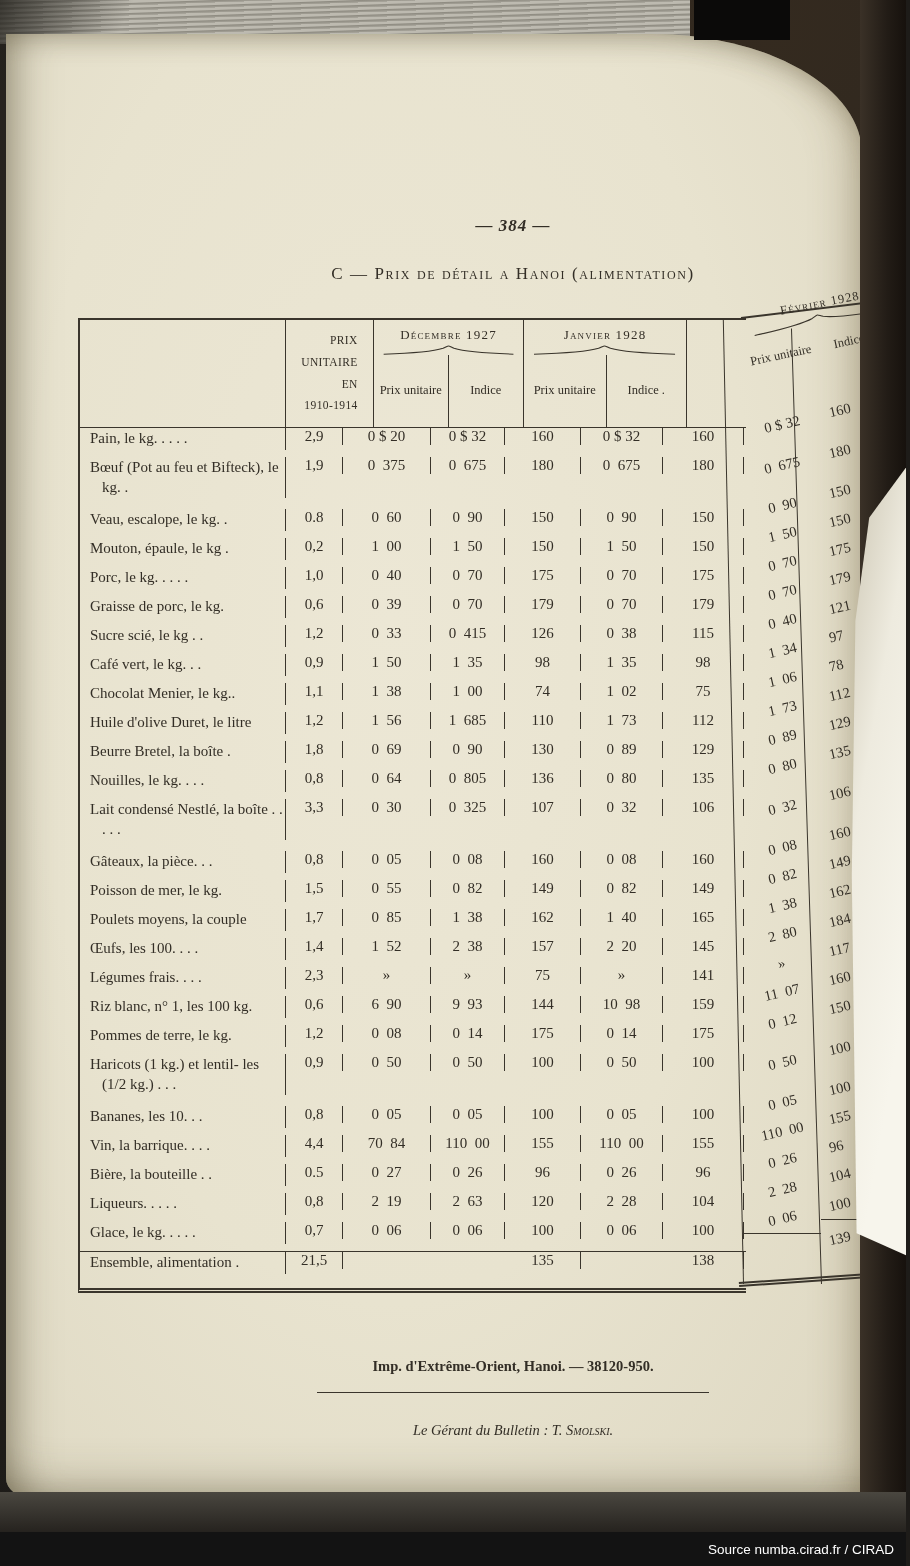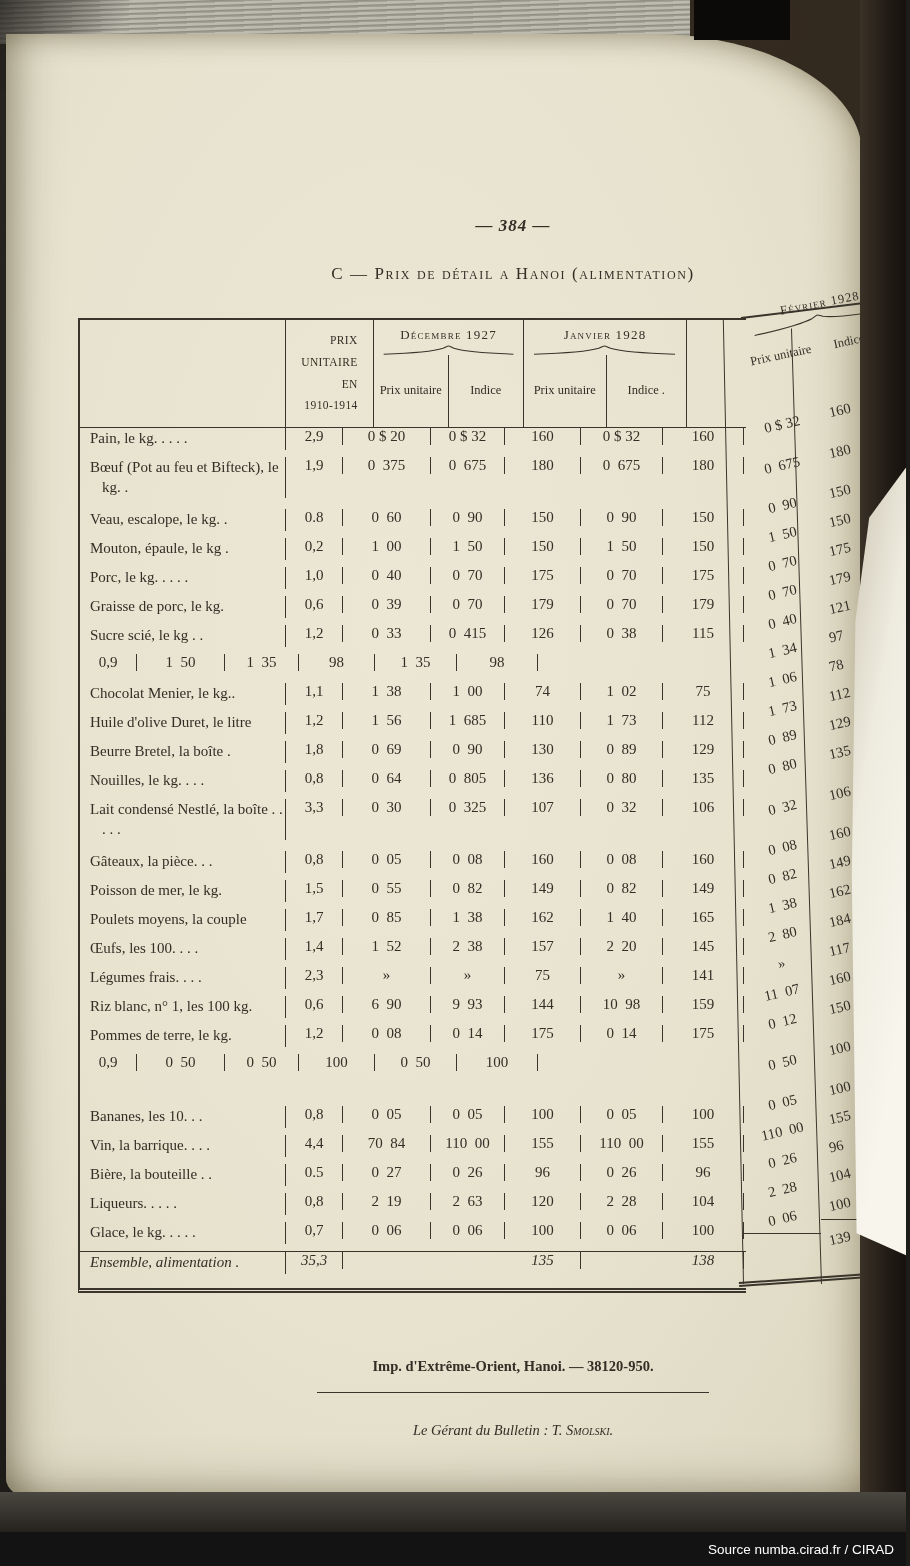--- a/index.html
+++ b/index.html
@@ -59,21 +59,21 @@
   .htitle{font-size:13px;font-variant:small-caps;letter-spacing:1.2px;text-align:center;padding-top:7px;}
   .brace{display:block;width:92%;height:10px;margin:2px auto 0 auto;}
   .hsub{display:flex;flex:1;}
   .hsubc{display:flex;align-items:center;justify-content:center;text-align:center;
     font-size:12.5px;line-height:1.25;padding:0 4px;}
   .dec .hsubc:first-child{width:74px;} .dec .hsubc:last-child{width:76px;}
   .jan .hsubc:first-child{width:82px;} .jan .hsubc:last-child{width:81px;}
   .bl{border-left:1px solid var(--line);}
   .trow{display:flex;min-height:29px;align-items:flex-start;}
   .trow.tall{min-height:52px;}
-  .trow.ens{min-height:37px;border-top:1.5px solid var(--line);font-style:italic;}
+  .trow.ens{min-height:37px;border-top:1.5px solid var(--line);}
   .c{border-right:1px solid var(--line);display:flex;align-items:center;font-size:15px;}
   .c.label{width:206px;justify-content:flex-start;line-height:1.3;
     padding:1px 2px 1px 22px;text-indent:-12px;}
   .c.poids{width:57px;justify-content:center;}
   .c.num{justify-content:center;white-space:pre;}
   .c.p1910{width:88px;} .c.dp{width:74px;} .c.di{width:76px;} .c.jp{width:82px;} .c.ji{width:81px;}
   
   .fev{position:absolute;left:737px;top:256px;width:152px;height:1010px;}
   .fev-topline{position:absolute;left:-2px;top:27px;width:172px;border-top:2.5px solid var(--line);
     transform:rotate(-7deg);transform-origin:left center;}
@@ -208,20 +208,21 @@
           <div class="trow">
             <div class="c label">Sucre scié,  le kg  .  .</div>
             <div class="c poids">1,2</div>
             <div class="c num p1910">0  33</div>
             <div class="c num dp">0  415</div>
             <div class="c num di">126</div>
             <div class="c num jp">0  38</div>
             <div class="c num ji">115</div>
           </div>
           <div class="trow">
+            <div class="c label">Café vert, le kg. .  .</div>
             <div class="c poids">0,9</div>
             <div class="c num p1910">1  50</div>
             <div class="c num dp">1  35</div>
             <div class="c num di">98</div>
             <div class="c num jp">1  35</div>
             <div class="c num ji">98</div>
           </div>
           <div class="trow">
             <div class="c label">Chocolat Menier, le kg..</div>
             <div class="c poids">1,1</div>
@@ -324,20 +325,21 @@
           <div class="trow">
             <div class="c label">Pommes de terre, le kg.</div>
             <div class="c poids">1,2</div>
             <div class="c num p1910">0  08</div>
             <div class="c num dp">0  14</div>
             <div class="c num di">175</div>
             <div class="c num jp">0  14</div>
             <div class="c num ji">175</div>
           </div>
           <div class="trow tall">
+            <div class="c label">Haricots (1 kg.) et lentil- les (1/2 kg.)  .   .   .</div>
             <div class="c poids">0,9</div>
             <div class="c num p1910">0  50</div>
             <div class="c num dp">0  50</div>
             <div class="c num di">100</div>
             <div class="c num jp">0  50</div>
             <div class="c num ji">100</div>
           </div>
           <div class="trow">
             <div class="c label">Bananes, les 10.  .  .</div>
             <div class="c poids">0,8</div>
@@ -380,21 +382,21 @@
             <div class="c num p1910">0  06</div>
             <div class="c num dp">0  06</div>
             <div class="c num di">100</div>
             <div class="c num jp">0  06</div>
             <div class="c num ji">100</div>
           </div>
         </div>
 
       <div class="trow ens">
         <div class="c label">Ensemble, alimentation .</div>
-        <div class="c poids">35,3</div>
+        <div class="c poids">21,5</div>
         <div class="c num p1910"></div>
         <div class="c num dp"></div>
         <div class="c num di">135</div>
         <div class="c num jp"></div>
         <div class="c num ji">138</div>
       </div>
     </div>
 
     <div class="fev">
       <div class="fev-topline"></div>

